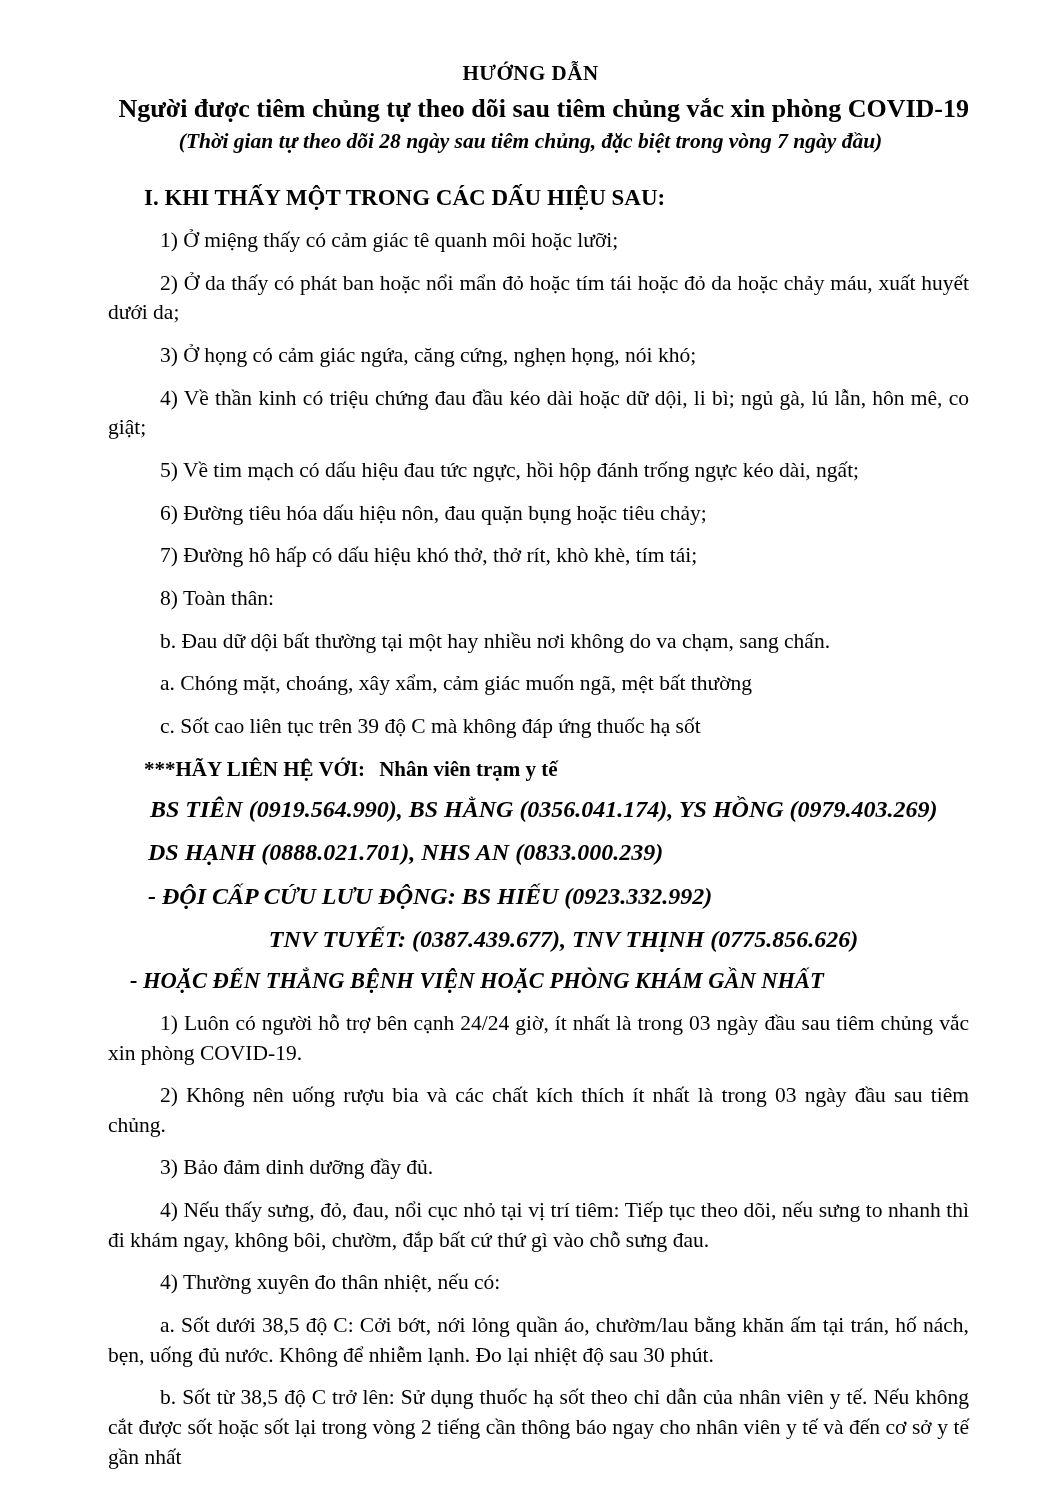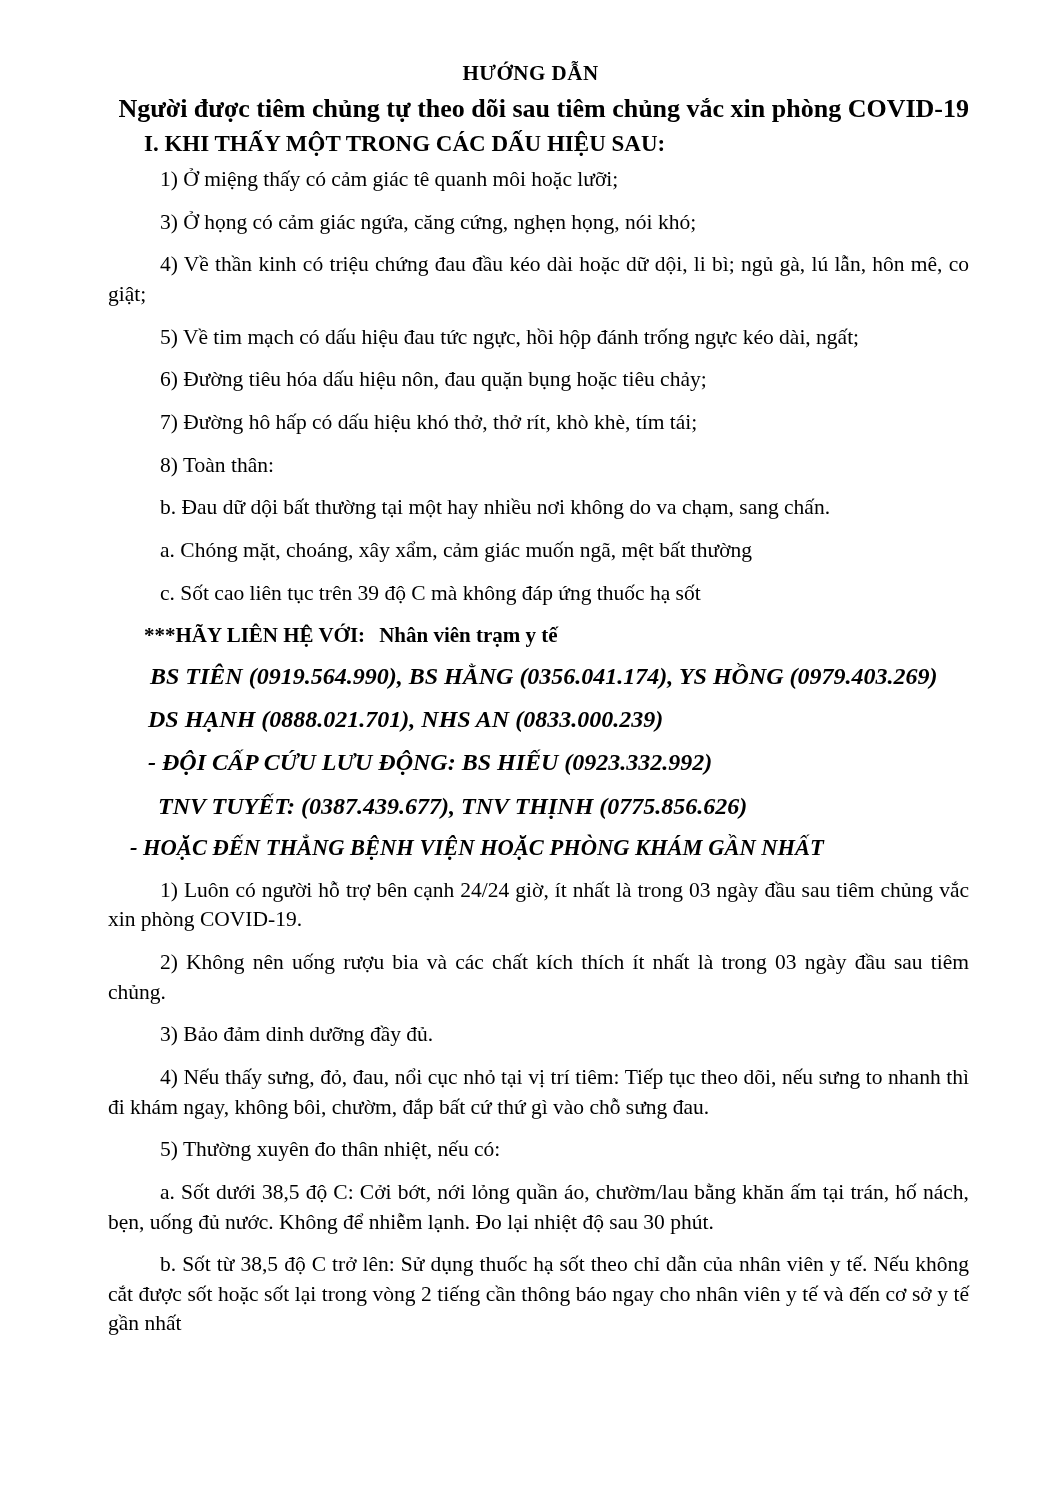--- a/index.html
+++ b/index.html
@@ -39,21 +39,21 @@
     text-align: center;
     font-size: 21.5px;
     font-weight: bold;
     font-style: italic;
     margin: 0 0 26px 0;
     line-height: 1.3;
   }
   .section-head {
     font-size: 23px;
     font-weight: bold;
-    margin: 0 0 6px 0;
+    margin: 0 0 13px 0;
     padding-left: 52px;
     line-height: 1.35;
   }
   .section-head-2 {
     font-size: 23px;
     font-weight: bold;
     margin: 12px 0 13px 0;
     padding-left: 46px;
     line-height: 1.35;
   }
@@ -84,41 +84,44 @@
     font-style: italic;
     margin: 0 0 11px 0;
     padding-left: 58px;
     line-height: 1.35;
   }
   .contact-line.indent2 {
     padding-left: 56px;
   }
   .contact-line.indent3 {
     padding-left: 66px;
+    text-align: center;
   }
   .emergency-line {
     font-size: 22.5px;
     font-weight: bold;
     font-style: italic;
     margin: 4px 0 12px 0;
     padding-left: 38px;
     line-height: 1.35;
   }
 </style>
 </head>
 <body>
 
 <div class="page">
 
   <h1 class="title">HƯỚNG DẪN</h1>
   <h2 class="subtitle">Người được tiêm chủng tự theo dõi sau tiêm chủng vắc xin phòng COVID-19</h2>
+  <h3 class="subtitle2">(Thời gian tự theo dõi 28 ngày sau tiêm chủng, đặc biệt trong vòng 7 ngày đầu)</h3>
 
   <div class="section-head">I. KHI THẤY MỘT TRONG CÁC DẤU HIỆU SAU:</div>
 
   <p class="para">1) Ở miệng thấy có cảm giác tê quanh môi hoặc lưỡi;</p>
+  <p class="para">2) Ở da thấy có phát ban hoặc nổi mẩn đỏ hoặc tím tái hoặc đỏ da hoặc chảy máu, xuất huyết dưới da;</p>
   <p class="para">3) Ở họng có cảm giác ngứa, căng cứng, nghẹn họng, nói khó;</p>
   <p class="para">4) Về thần kinh có triệu chứng đau đầu kéo dài hoặc dữ dội, li bì; ngủ gà, lú lẫn, hôn mê, co giật;</p>
   <p class="para">5) Về tim mạch có dấu hiệu đau tức ngực, hồi hộp đánh trống ngực kéo dài, ngất;</p>
   <p class="para">6) Đường tiêu hóa dấu hiệu nôn, đau quặn bụng hoặc tiêu chảy;</p>
   <p class="para">7) Đường hô hấp có dấu hiệu khó thở, thở rít, khò khè, tím tái;</p>
   <p class="para">8) Toàn thân:</p>
   <p class="para sub">b. Đau dữ dội bất thường tại một hay nhiều nơi không do va chạm, sang chấn.</p>
   <p class="para sub">a. Chóng mặt, choáng, xây xẩm, cảm giác muốn ngã, mệt bất thường</p>
   <p class="para sub">c. Sốt cao liên tục trên 39 độ C mà không đáp ứng thuốc hạ sốt</p>
 
@@ -131,17 +134,17 @@
   <div class="contact-line indent2">- ĐỘI CẤP CỨU LƯU ĐỘNG: BS HIẾU (0923.332.992)</div>
   <div class="contact-line indent3">TNV TUYẾT: (0387.439.677), TNV THỊNH (0775.856.626)</div>
 
   <div class="emergency-line">- HOẶC ĐẾN THẲNG BỆNH VIỆN HOẶC PHÒNG KHÁM GẦN NHẤT</div>
 
 
   <p class="para">1) Luôn có người hỗ trợ bên cạnh 24/24 giờ, ít nhất là trong 03 ngày đầu sau tiêm chủng vắc xin phòng COVID-19.</p>
   <p class="para">2) Không nên uống rượu bia và các chất kích thích ít nhất là trong 03 ngày đầu sau tiêm chủng.</p>
   <p class="para">3) Bảo đảm dinh dưỡng đầy đủ.</p>
   <p class="para">4) Nếu thấy sưng, đỏ, đau, nổi cục nhỏ tại vị trí tiêm: Tiếp tục theo dõi, nếu sưng to nhanh thì đi khám ngay, không bôi, chườm, đắp bất cứ thứ gì vào chỗ sưng đau.</p>
-  <p class="para">5) Thường xuyên đo thân nhiệt, nếu có:</p>
+  <p class="para">4) Thường xuyên đo thân nhiệt, nếu có:</p>
   <p class="para">a. Sốt dưới 38,5 độ C: Cởi bớt, nới lỏng quần áo, chườm/lau bằng khăn ấm tại trán, hố nách, bẹn, uống đủ nước. Không để nhiễm lạnh. Đo lại nhiệt độ sau 30 phút.</p>
   <p class="para">b. Sốt từ 38,5 độ C trở lên: Sử dụng thuốc hạ sốt theo chỉ dẫn của nhân viên y tế. Nếu không cắt được sốt hoặc sốt lại trong vòng 2 tiếng cần thông báo ngay cho nhân viên y tế và đến cơ sở y tế gần nhất</p>
 
 </div>
 
 </body></html>

